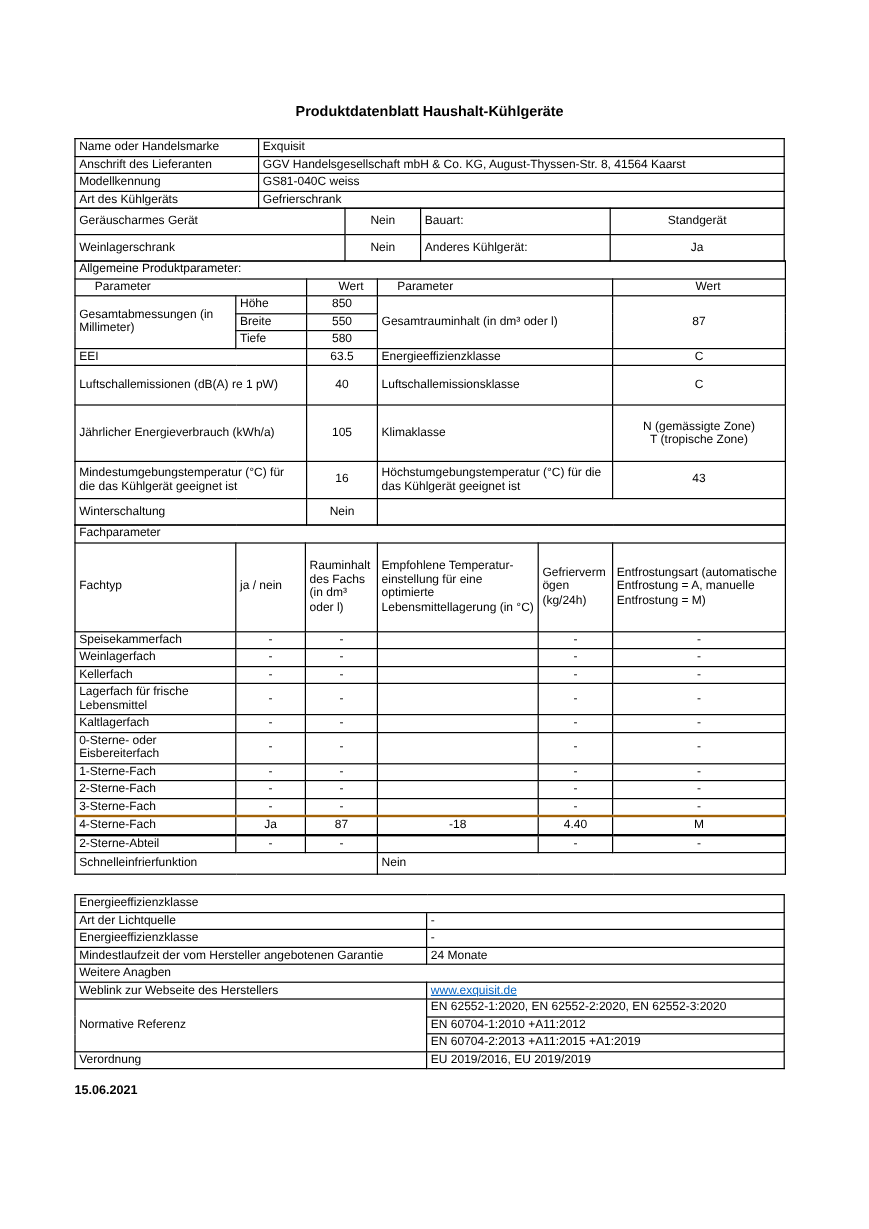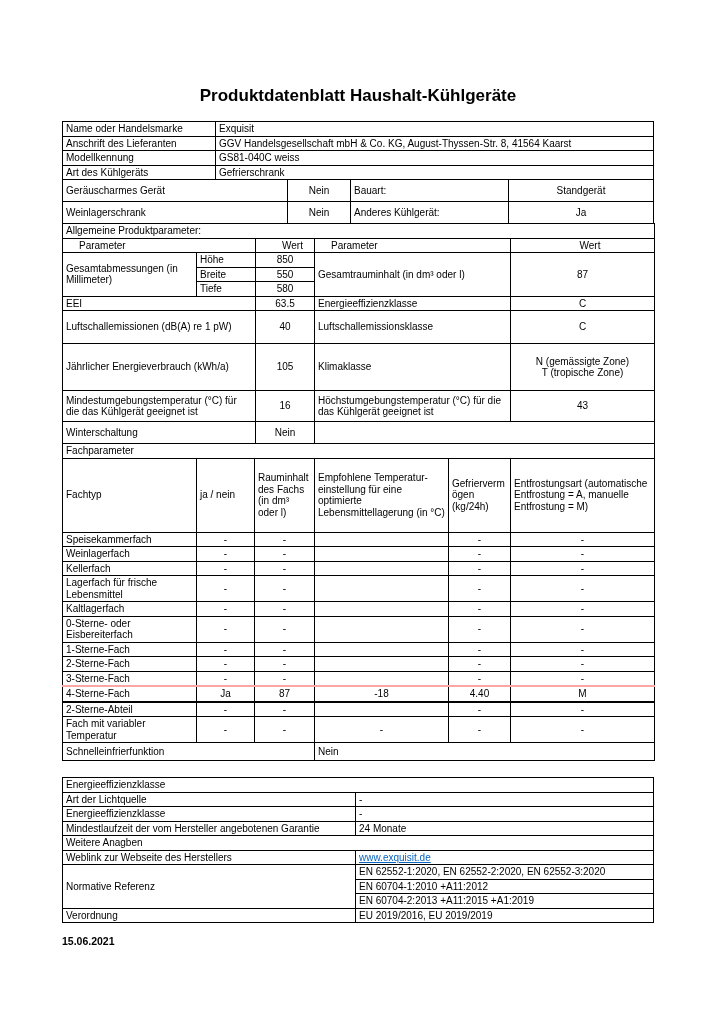--- a/index.html
+++ b/index.html
@@ -7,21 +7,21 @@
   body {
     width: 724px; height: 1024px;
     background: #ffffff;
     color: #000;
     font-family: "Liberation Sans", sans-serif;
     overflow: hidden;
   }
   .sheet { width: 592px; margin-left: 62px; }
   h1.title {
     margin: 0; padding-top: 86px; padding-bottom: 15px;
-    font-size: 17px; font-weight: bold; text-align: center;
+    font-size: 12px; font-weight: bold; text-align: center;
     letter-spacing: 0px; white-space: nowrap;
   }
   table.t {
     border-collapse: collapse; table-layout: fixed;
     width: 592px;
   }
   table.stack { margin-top: -1px; }
   td, th {
     border: 1px solid #000;
     font-size: 10px; font-weight: normal;
@@ -39,21 +39,21 @@
   tr.sect td { height: 13px; }
   tr.hdr td { height: 13px; padding-left: 16px; }
   tr.dim td { height: 12px; }
   tr.r-eei td { height: 13px; }
   tr.r-luft td { height: 33px; }
   tr.r-jahr td { height: 47px; }
   tr.r-min td { height: 31px; }
   tr.r-win td { height: 22px; }
   tr.fhdr td { height: 74px; }
   tr.frow td { height: 13px; }
-  tr.hl td { border-top: 2px solid #fca5a5; border-bottom: 2px solid #000; }
+  tr.hl td { border-top: 2px solid #a16207; border-bottom: 2px solid #000; }
   tr.ffast td { height: 18px; }
   .te td { height: 13px; }
   .gap { height: 16px; }
   a.lnk { color: #0563c1; text-decoration: underline; cursor: pointer; }
   .date {
     width: 592px; margin-top: 12px;
     text-align: left; font-size: 10.5px; font-weight: bold;
   }
 </style>
 </head>
@@ -279,28 +279,20 @@
       <td class="c">M</td>
     </tr>
     <tr class="frow">
       <td>2-Sterne-Abteil</td>
       <td class="c">-</td>
       <td class="c">-</td>
       <td class="c"></td>
       <td class="c">-</td>
       <td class="c">-</td>
     </tr>
-    <tr class="frow">
-      <td>Fach mit variabler Temperatur</td>
-      <td class="c">-</td>
-      <td class="c">-</td>
-      <td class="c">-</td>
-      <td class="c">-</td>
-      <td class="c">-</td>
-    </tr>
     <tr class="ffast">
       <td colspan="3">Schnelleinfrierfunktion</td>
       <td colspan="3">Nein</td>
     </tr>
   </tbody>
     </table>
 
   <div class="gap"></div>
 
   <table class="t te">

